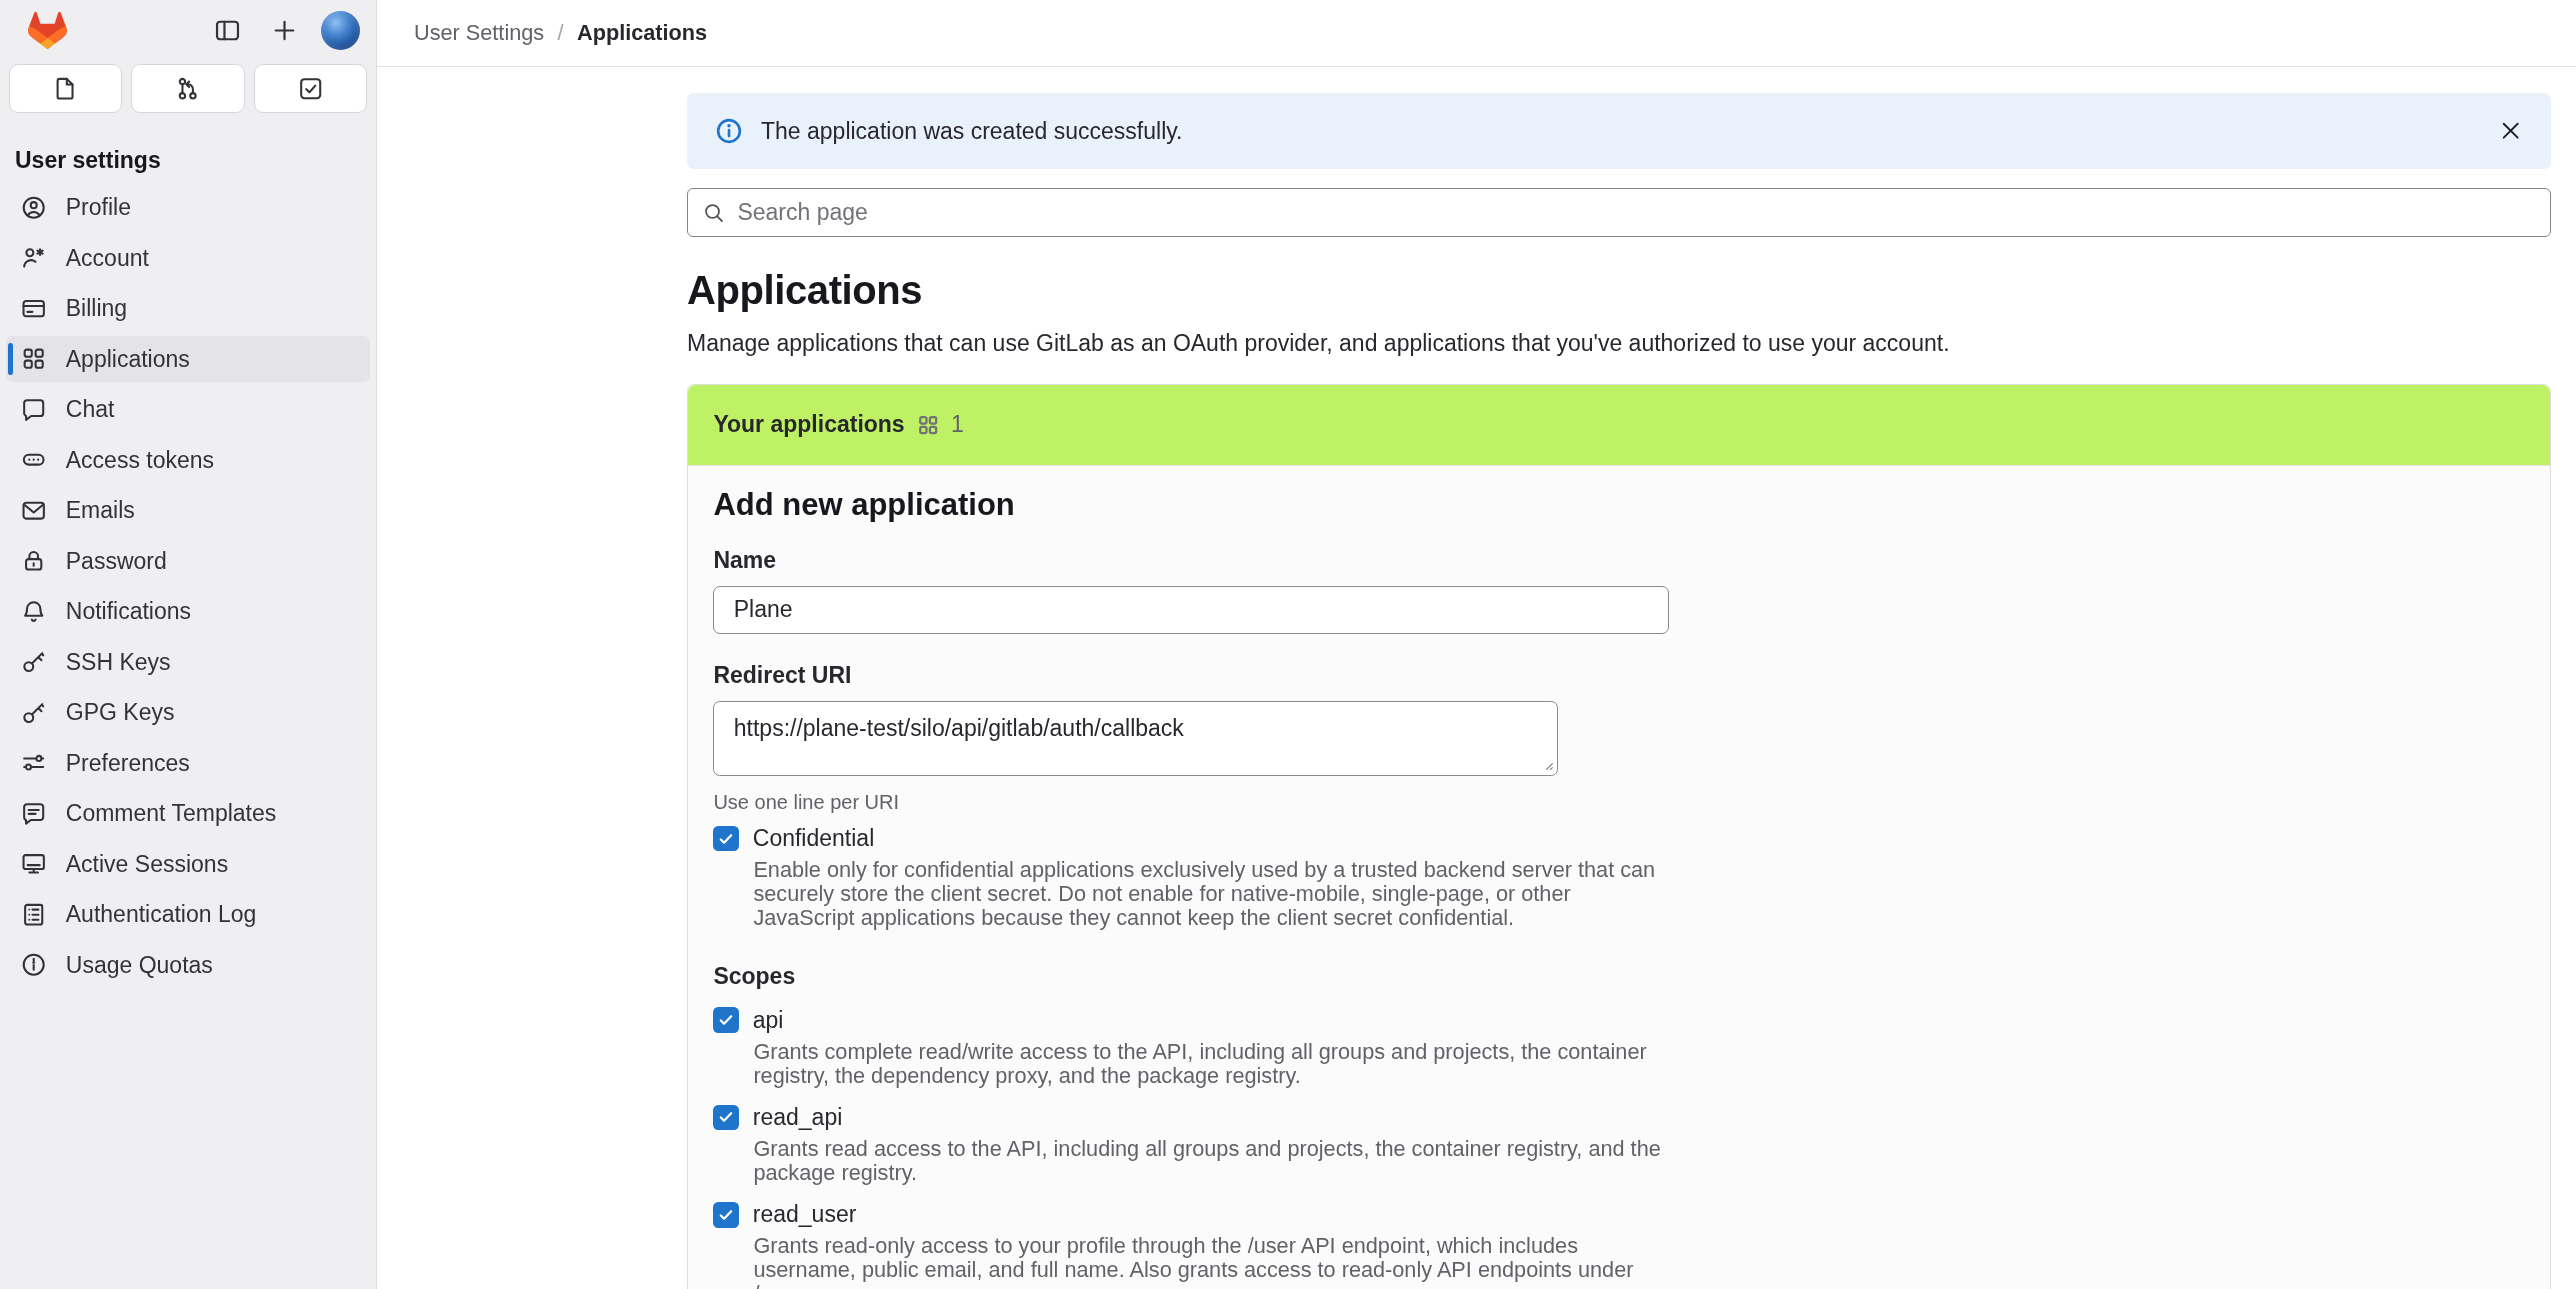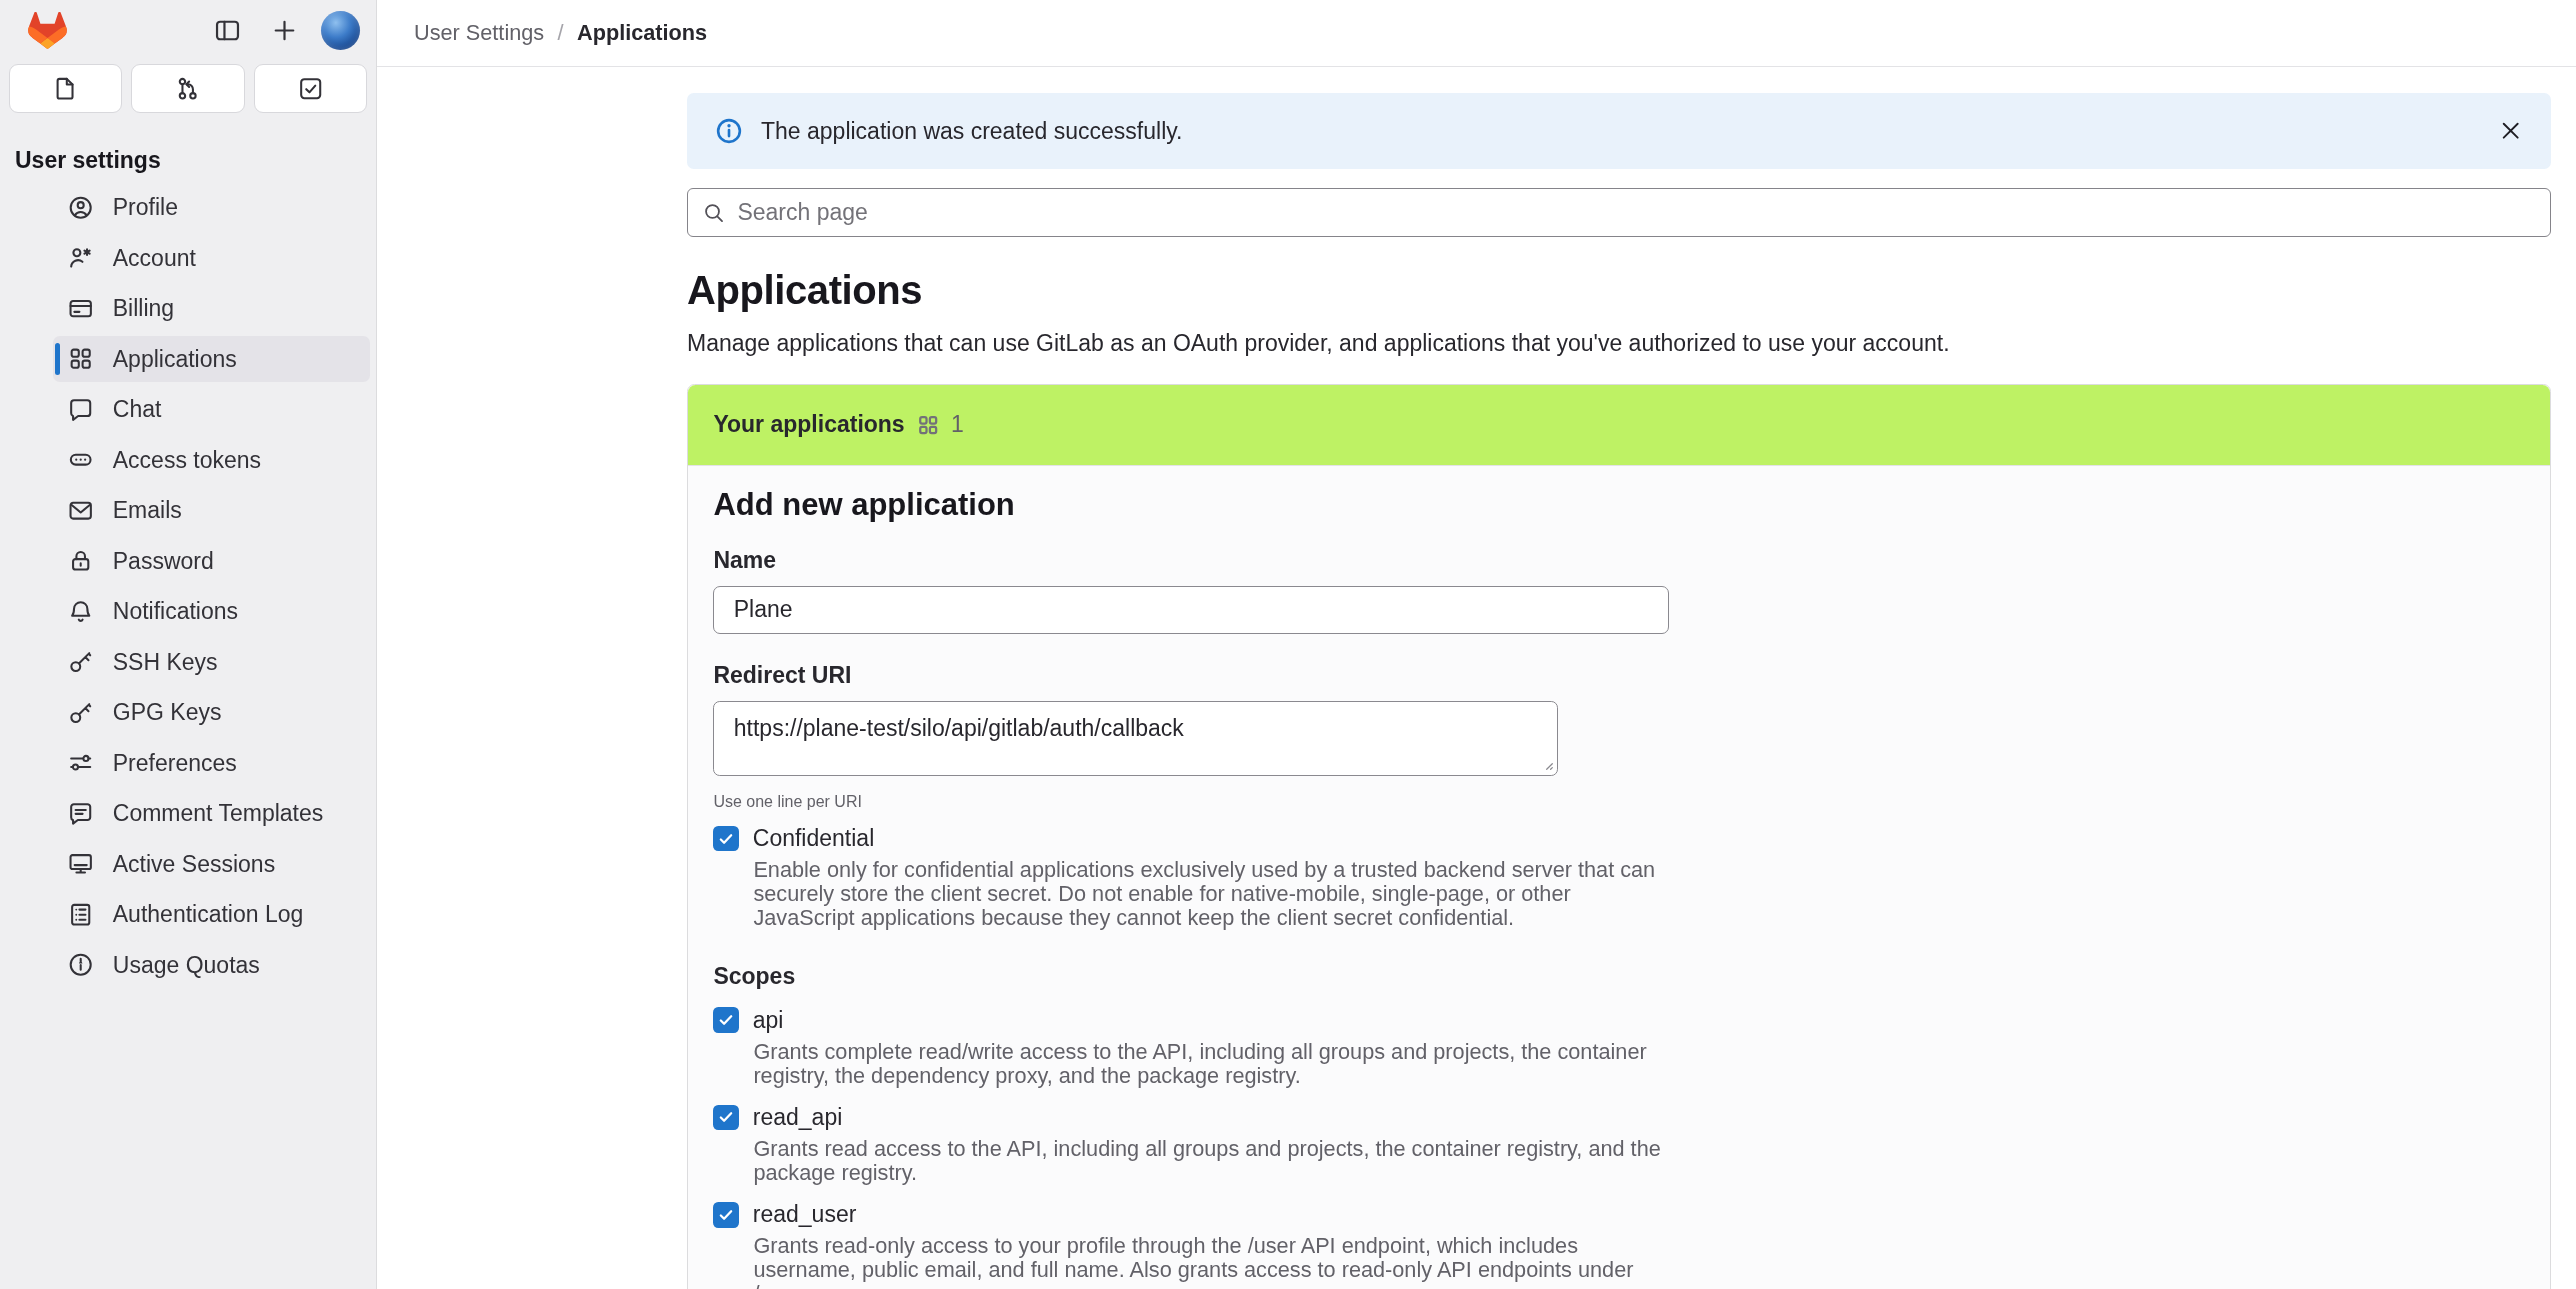--- a/index.html
+++ b/index.html
@@ -20,21 +20,21 @@
     box-shadow:inset 0 0 6px rgba(255,255,255,.25);cursor:pointer;}
   .shortcuts{display:flex;gap:9px;margin:7.5px 9px 0;}
   .shortcut{flex:1;height:49px;background:#fff;border:0.7px solid #d8d8dc;border-radius:9px;
     display:flex;align-items:center;justify-content:center;color:#333238;cursor:pointer;padding:0;}
   .shortcut svg{width:25.4px;height:25.4px;}
   .sb-search{margin:15px 9px 0;width:calc(100% - 18px);height:46px;background:#fff;
     border:0.7px solid #b4b3b8;border-radius:9px;display:flex;align-items:center;gap:12px;
     padding:0 16.4px;color:#535158;font-size:23px;font-family:inherit;cursor:pointer;}
   .sb-search svg{width:22.4px;height:22.4px;color:#626168;flex:none;}
   .sb-title{margin:34px 0 10.5px;padding-left:15px;font-size:23px;font-weight:700;color:#18171d;}
-  .nav{padding:0 6px;margin-left:47px;}
+  .nav{padding:0 6px;}
   .nav-item{position:relative;display:flex;align-items:center;height:46px;margin-bottom:4.5px;
     border-radius:6.7px;padding-left:15px;gap:19.4px;font-size:23px;color:#333238;cursor:pointer;}
   .nav-item svg{width:25.4px;height:25.4px;flex:none;}
   .nav-item.active{background:#e4e3e8;}
   .nav-item.active::before{content:"";position:absolute;left:2.2px;top:6.7px;bottom:6.7px;width:4.5px;
     border-radius:3px;background:#1f75cb;}
 
   
   .main{flex:1;display:flex;flex-direction:column;min-width:0;}
   .crumbs{height:66px;flex:none;display:flex;align-items:center;gap:13.4px;padding-left:37px;font-size:21.7px;}
@@ -71,21 +71,21 @@
   .form-title{margin:1.5px 0 24px;font-size:31px;font-weight:700;color:#18171d;}
   .field + .field{margin-top:28px;}
   .field-label{display:block;font-size:23px;font-weight:700;color:#28272d;margin:0 0 12px;line-height:27px;}
   .text-input{width:956px;height:48px;border:0.7px solid #8a898f;border-radius:7px;background:#fff;
     padding:0 19.4px;font-size:23px;font-family:inherit;color:#28272d;outline:none;}
   .ta-wrap{position:relative;width:845px;}
   .ta-wrap textarea{display:block;width:100%;height:75px;border:0.7px solid #8a898f;border-radius:6.7px;
     background:#fff;padding:12px 19.4px;font-size:23px;font-family:inherit;color:#28272d;
     resize:none;outline:none;line-height:1.3;}
   .grip{position:absolute;right:4.5px;bottom:4.5px;width:18px;height:18px;color:#8a898f;}
-  .help{margin:15px 0 0;font-size:16px;color:#626168;line-height:22.4px;}
+  .help{margin:15px 0 0;font-size:20px;color:#626168;line-height:22.4px;}
 
   .confidential{margin-top:12px;}
   .check-row{display:flex;align-items:center;gap:14px;}
   .checkbox{width:25.4px;height:25.4px;border-radius:5.2px;background:#1f75cb;display:flex;
     align-items:center;justify-content:center;flex:none;cursor:pointer;}
   .checkbox svg{width:18px;height:18px;}
   .check-label{font-size:23px;color:#28272d;}
   .check-desc{margin:6px 0 0 40px;font-size:21.7px;line-height:24px;color:#626168;max-width:908px;}
 
   .scopes-title{margin:33px 0 0;font-size:23px;font-weight:700;color:#28272d;}

